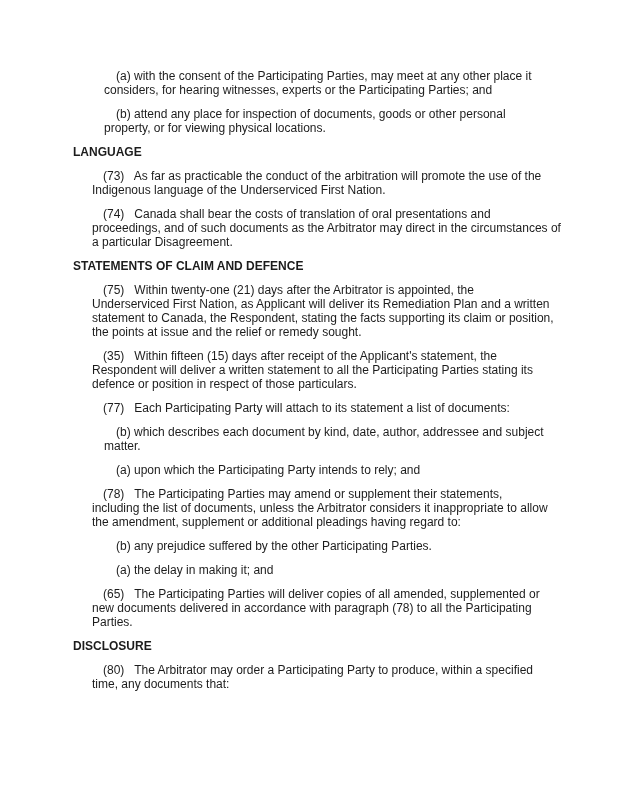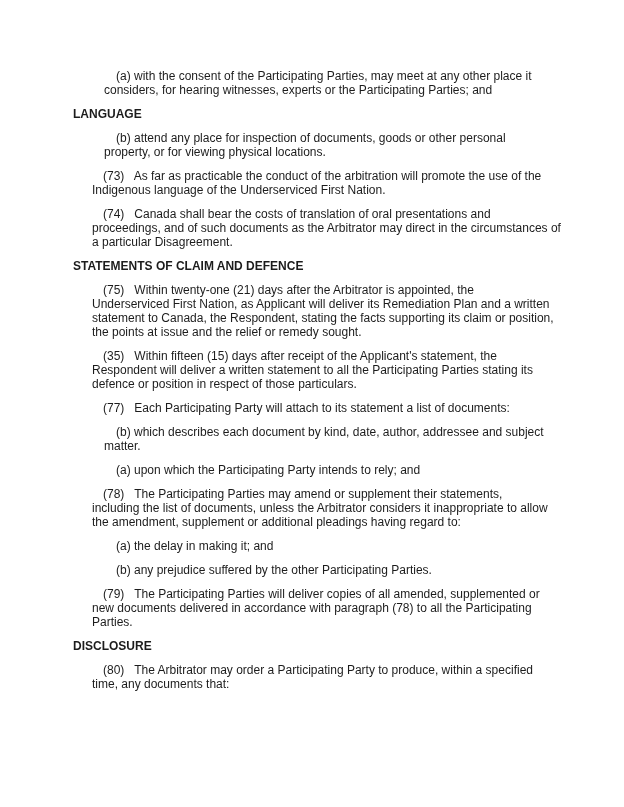--- a/index.html
+++ b/index.html
@@ -41,45 +41,45 @@
     text-indent: 12px;
   }
 </style>
 </head>
 <body style="background: rgb(255, 255, 255);">
 
 <div class="page" style="color: rgb(28, 28, 28);">
   <div id="doc-blocks">
       <p class="block subitem">(a) with the consent of the Participating Parties, may meet at any other place it
 considers, for hearing witnesses, experts or the Participating Parties; and</p>
-      <p class="block heading">LANGUAGE</p>
       <p class="block subitem">(b) attend any place for inspection of documents, goods or other personal
 property, or for viewing physical locations.</p>
+      <p class="block heading">LANGUAGE</p>
       <p class="block numbered">(73)   As far as practicable the conduct of the arbitration will promote the use of the
 Indigenous language of the Underserviced First Nation.</p>
       <p class="block numbered">(74)   Canada shall bear the costs of translation of oral presentations and
 proceedings, and of such documents as the Arbitrator may direct in the circumstances of
 a particular Disagreement.</p>
       <p class="block heading">STATEMENTS OF CLAIM AND DEFENCE</p>
       <p class="block numbered">(75)   Within twenty-one (21) days after the Arbitrator is appointed, the
 Underserviced First Nation, as Applicant will deliver its Remediation Plan and a written
 statement to Canada, the Respondent, stating the facts supporting its claim or position,
 the points at issue and the relief or remedy sought.</p>
       <p class="block numbered">(35)   Within fifteen (15) days after receipt of the Applicant's statement, the
 Respondent will deliver a written statement to all the Participating Parties stating its
 defence or position in respect of those particulars.</p>
       <p class="block numbered">(77)   Each Participating Party will attach to its statement a list of documents:</p>
       <p class="block subitem">(b) which describes each document by kind, date, author, addressee and subject
 matter.</p>
       <p class="block subitem">(a) upon which the Participating Party intends to rely; and</p>
       <p class="block numbered">(78)   The Participating Parties may amend or supplement their statements,
 including the list of documents, unless the Arbitrator considers it inappropriate to allow
 the amendment, supplement or additional pleadings having regard to:</p>
+      <p class="block subitem">(b) any prejudice suffered by the other Participating Parties.</p>
       <p class="block subitem">(a) the delay in making it; and</p>
-      <p class="block subitem">(b) any prejudice suffered by the other Participating Parties.</p>
-      <p class="block numbered">(79)   The Participating Parties will deliver copies of all amended, supplemented or
+      <p class="block numbered">(65)   The Participating Parties will deliver copies of all amended, supplemented or
 new documents delivered in accordance with paragraph (78) to all the Participating
 Parties.</p>
       <p class="block heading">DISCLOSURE</p>
       <p class="block numbered">(80)   The Arbitrator may order a Participating Party to produce, within a specified
 time, any documents that:</p>
     </div>
 </div>
 
 </body></html>

